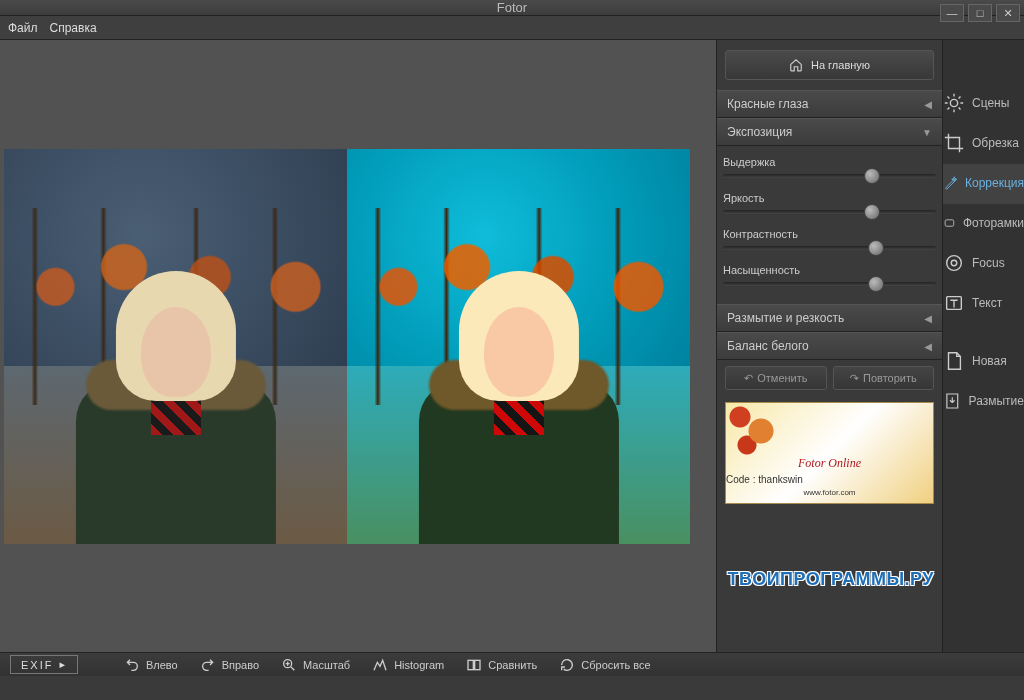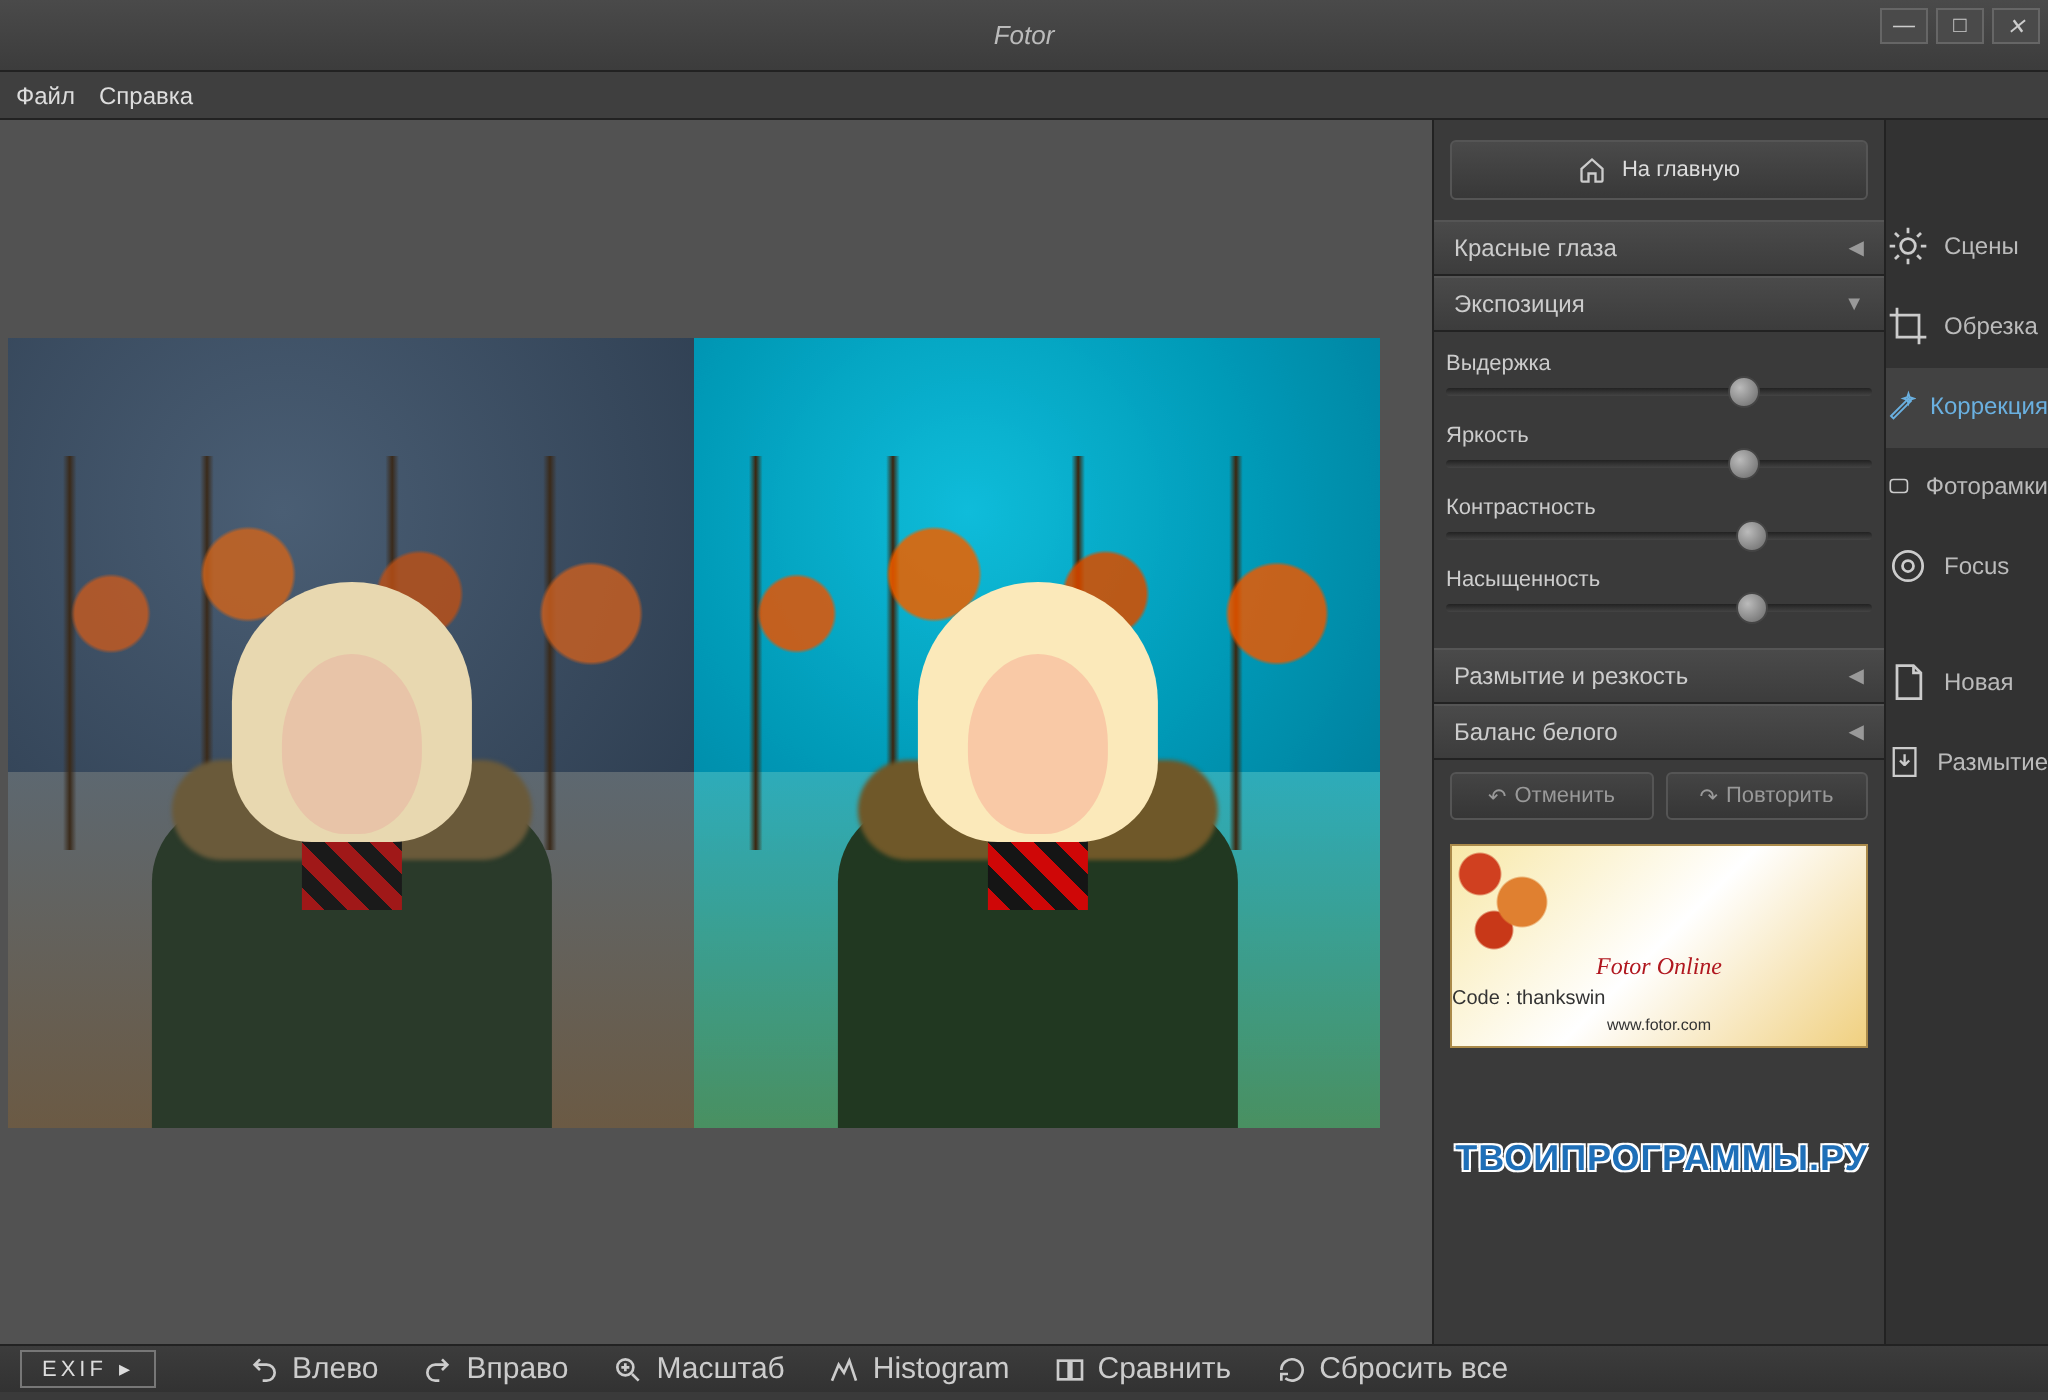--- a/index.html
+++ b/index.html
@@ -6,28 +6,27 @@
 body {
   font-family: "Segoe UI", Arial, sans-serif;
   background: #3a3a3a;
   color: #ccc;
   width: 1024px;
   height: 700px;
   overflow: hidden;
   position: relative;
 }
 .titlebar {
-  height: 36px;
+  height: 16px;
   background: linear-gradient(#4a4a4a, #3c3c3c);
   display: flex;
   align-items: center;
   justify-content: center;
   border-bottom: 1px solid #222;
   position: relative;
-  font-style: italic;
 }
 .title { color: #bbb; font-size: 13px; }
 .win-controls {
   position: absolute;
   right: 4px; top: 4px;
   display: flex; gap: 4px;
 }
 .win-btn {
   width: 24px; height: 18px;
   background: #4a4a4a;
@@ -199,21 +198,21 @@
   border-top: 1px solid #222;
   display:flex; align-items:center; padding:0 10px; gap:10px;
 }
 .exif {
   border:1px solid #777; padding:2px 10px; font-size:11px;
   letter-spacing:2px; color:#ddd; cursor:pointer;
   display:flex; align-items:center; gap:6px;
 }
 .bbtn {
   display:flex; align-items:center; gap:6px;
-  font-size:15px; color:#ccc; cursor:pointer;
+  font-size:11px; color:#ccc; cursor:pointer;
   padding: 4px 6px;
 }
 .bbtn svg { width:16px; height:16px; }
 </style>
 </head>
 <body>
 
 <div class="titlebar">
   <span class="title">Fotor</span>
   <div class="win-controls">
@@ -354,20 +353,27 @@
         </svg>
       <span>Фоторамки</span>
     </div>
     <div class="tool">
       <svg viewBox="0 0 24 24" fill="none" stroke="#ccc" stroke-width="1.5">
           <circle cx="12" cy="12" r="8"></circle>
           <circle cx="12" cy="12" r="3"></circle>
         </svg>
       <span>Focus</span>
     </div>
+    <div class="tool">
+      <svg viewBox="0 0 24 24" fill="none" stroke="#ccc" stroke-width="1.5">
+          <rect x="4" y="5" width="16" height="14" rx="1"></rect>
+          <path d="M8 9h8M12 9v8"></path>
+        </svg>
+      <span>Текст</span>
+    </div>
     <div class="tool-sep"></div>
     <div class="tool">
       <svg viewBox="0 0 24 24" fill="none" stroke="#ccc" stroke-width="1.5">
           <path d="M6 3h9l4 4v14H6z"></path>
           <path d="M15 3v4h4"></path>
         </svg>
       <span>Новая</span>
     </div>
     <div class="tool">
       <svg viewBox="0 0 24 24" fill="none" stroke="#ccc" stroke-width="1.5">

